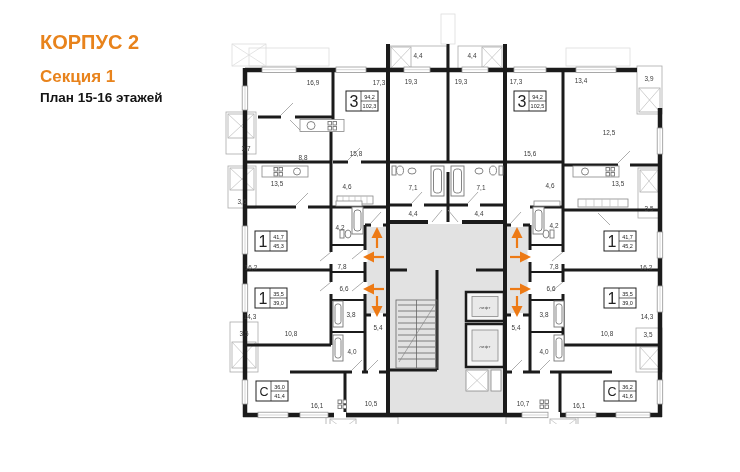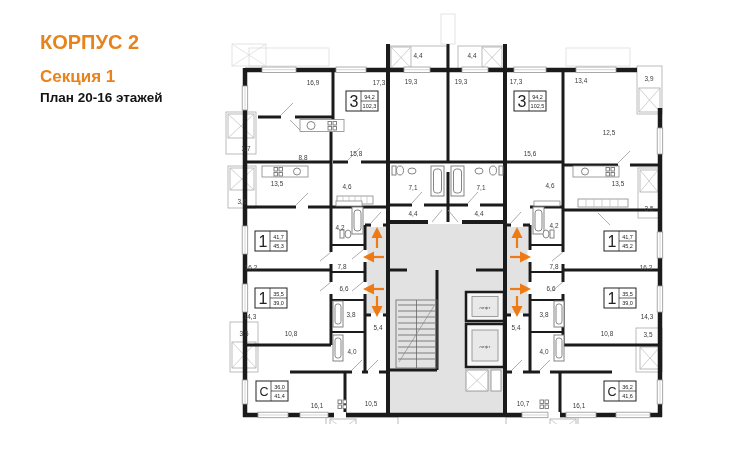--- a/index.html
+++ b/index.html
@@ -38,21 +38,21 @@
   .staird{stroke:#888;stroke-width:.7;fill:none;}
 </style>
 </head>
 <body>
 
 <div id="stage">
 
   <div id="titleblock">
     <div class="t1">КОРПУС 2</div>
     <div class="t2">Секция 1</div>
-    <div class="t3">План 20-16 этажей</div>
+    <div class="t3">План 15-16 этажей</div>
   </div>
 
   <svg width="740" height="472" viewBox="0 0 740 472">
 
     <g>
       <rect class="corefill" x="390" y="224" width="113" height="189"></rect>
       <rect class="corefill" x="366" y="225" width="22" height="90"></rect>
       <rect class="corefill" x="505" y="225" width="23" height="90"></rect>
     </g>
 

